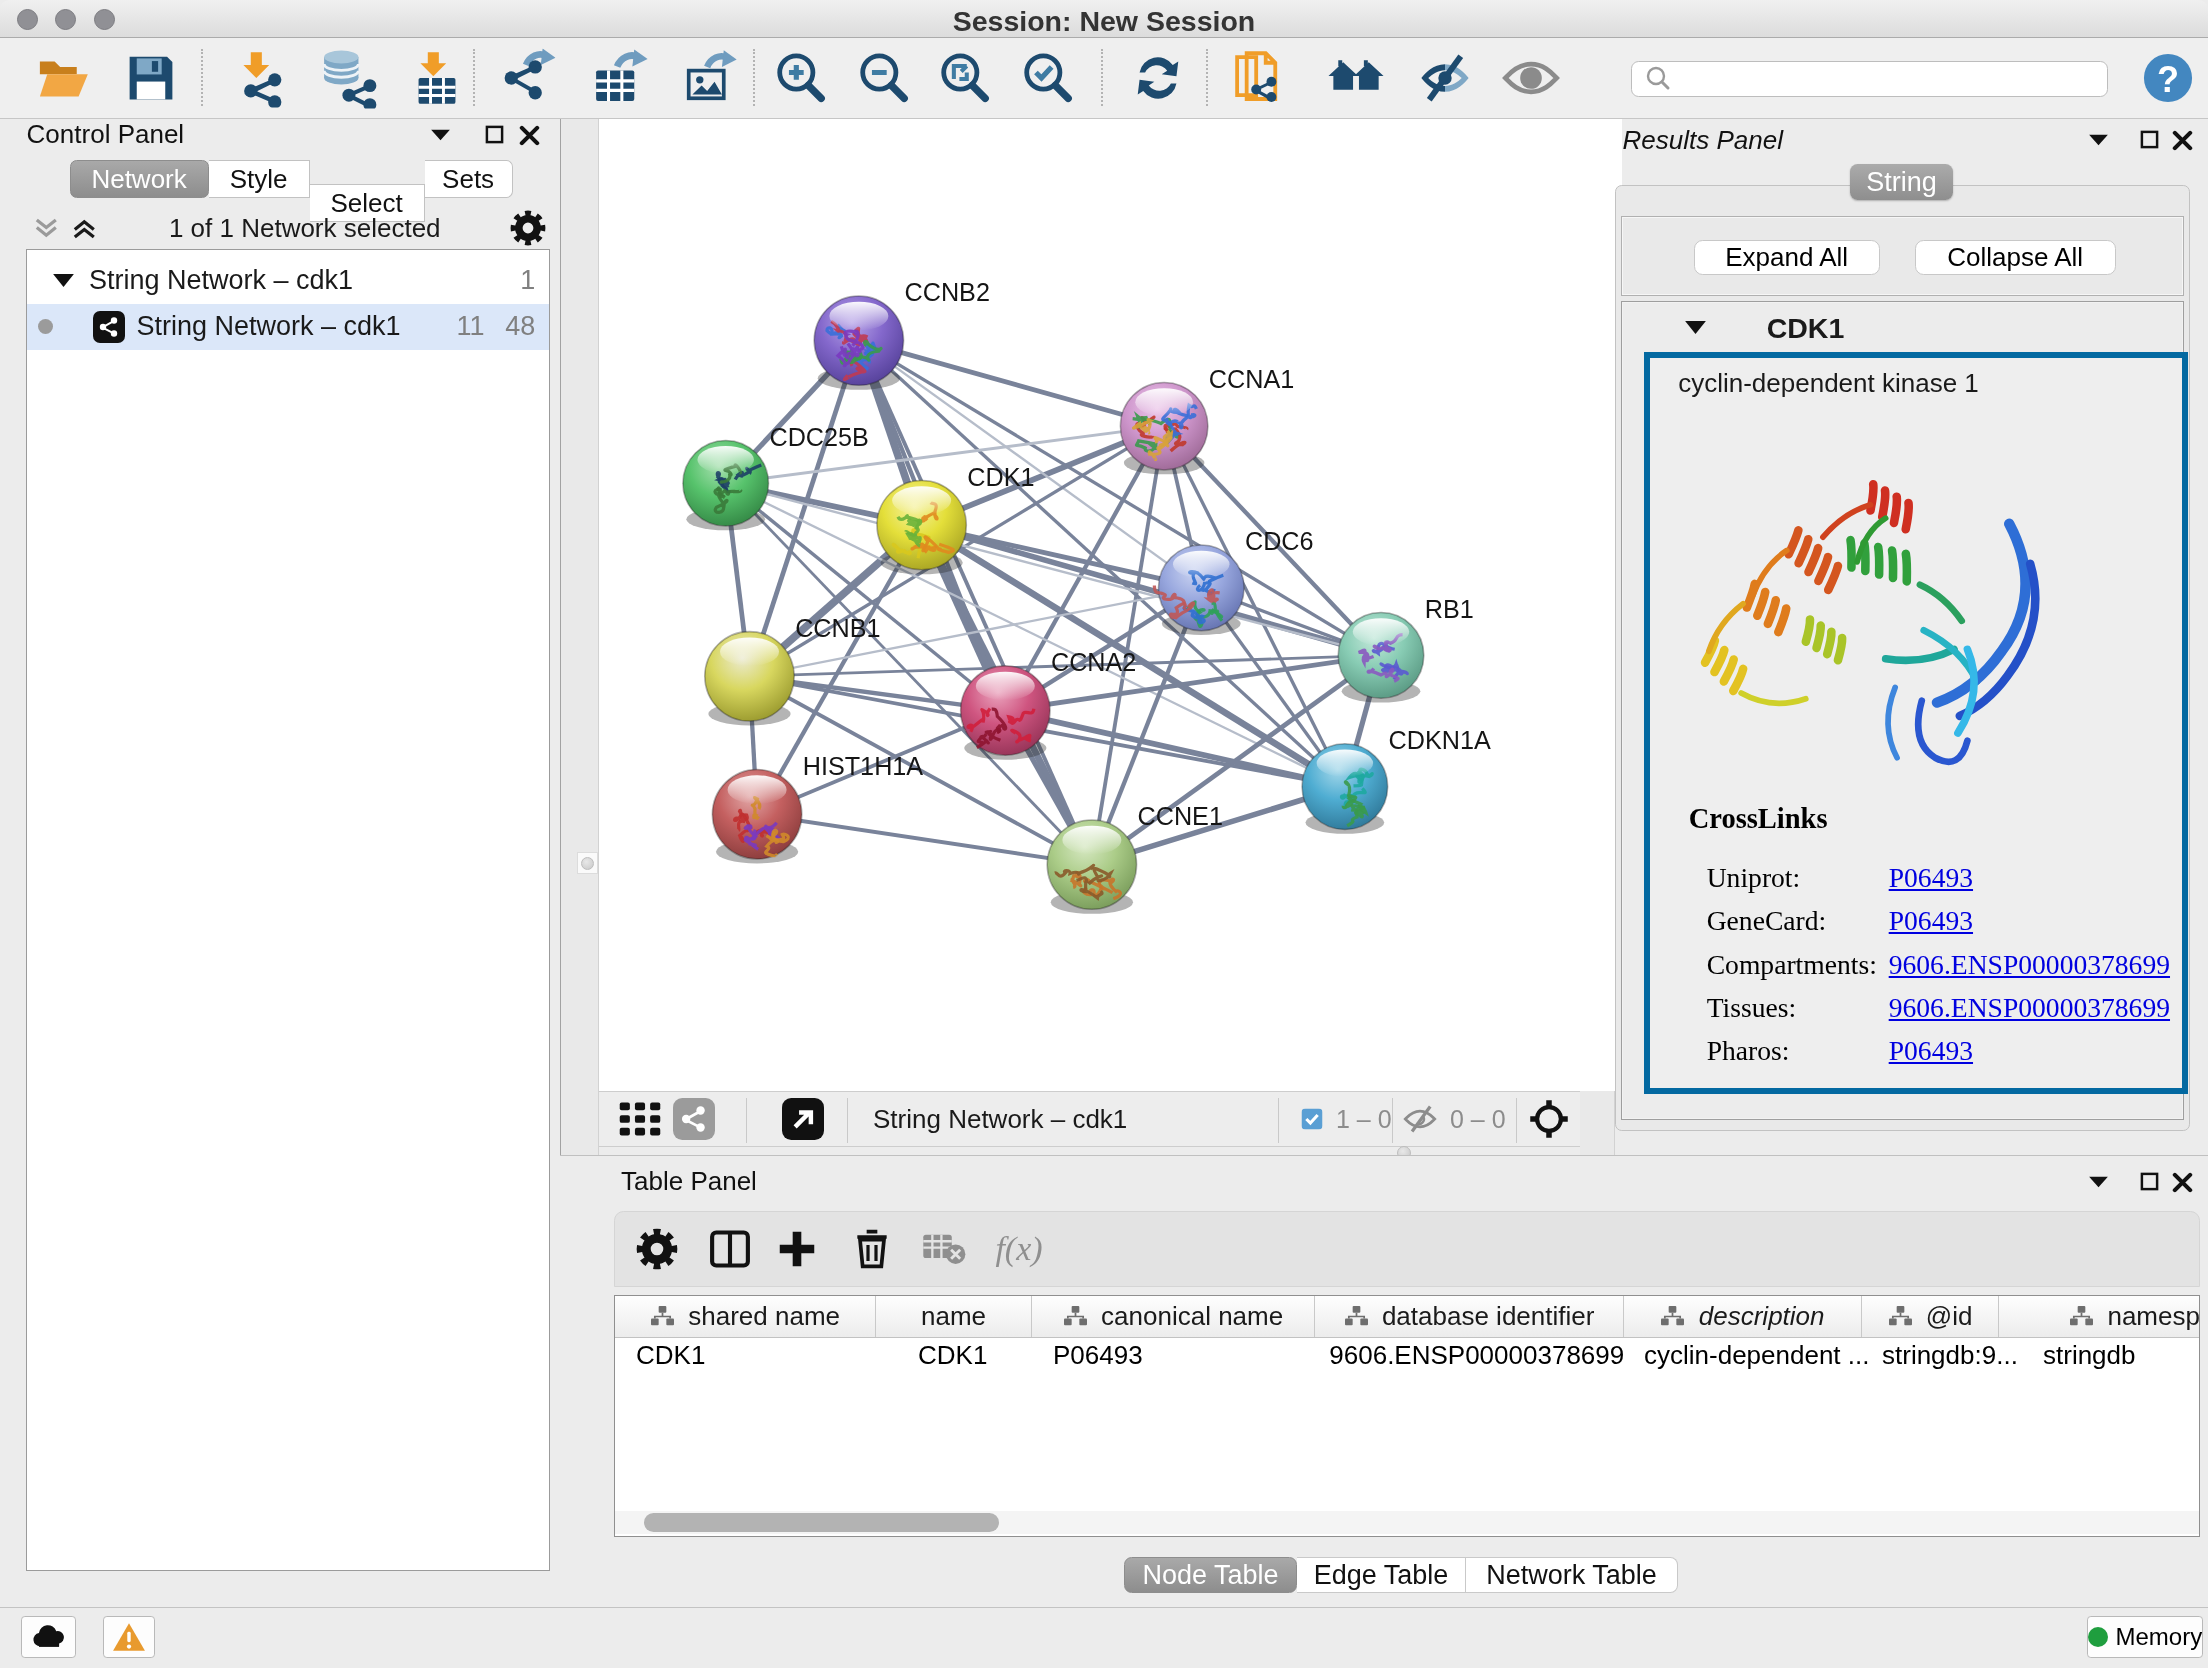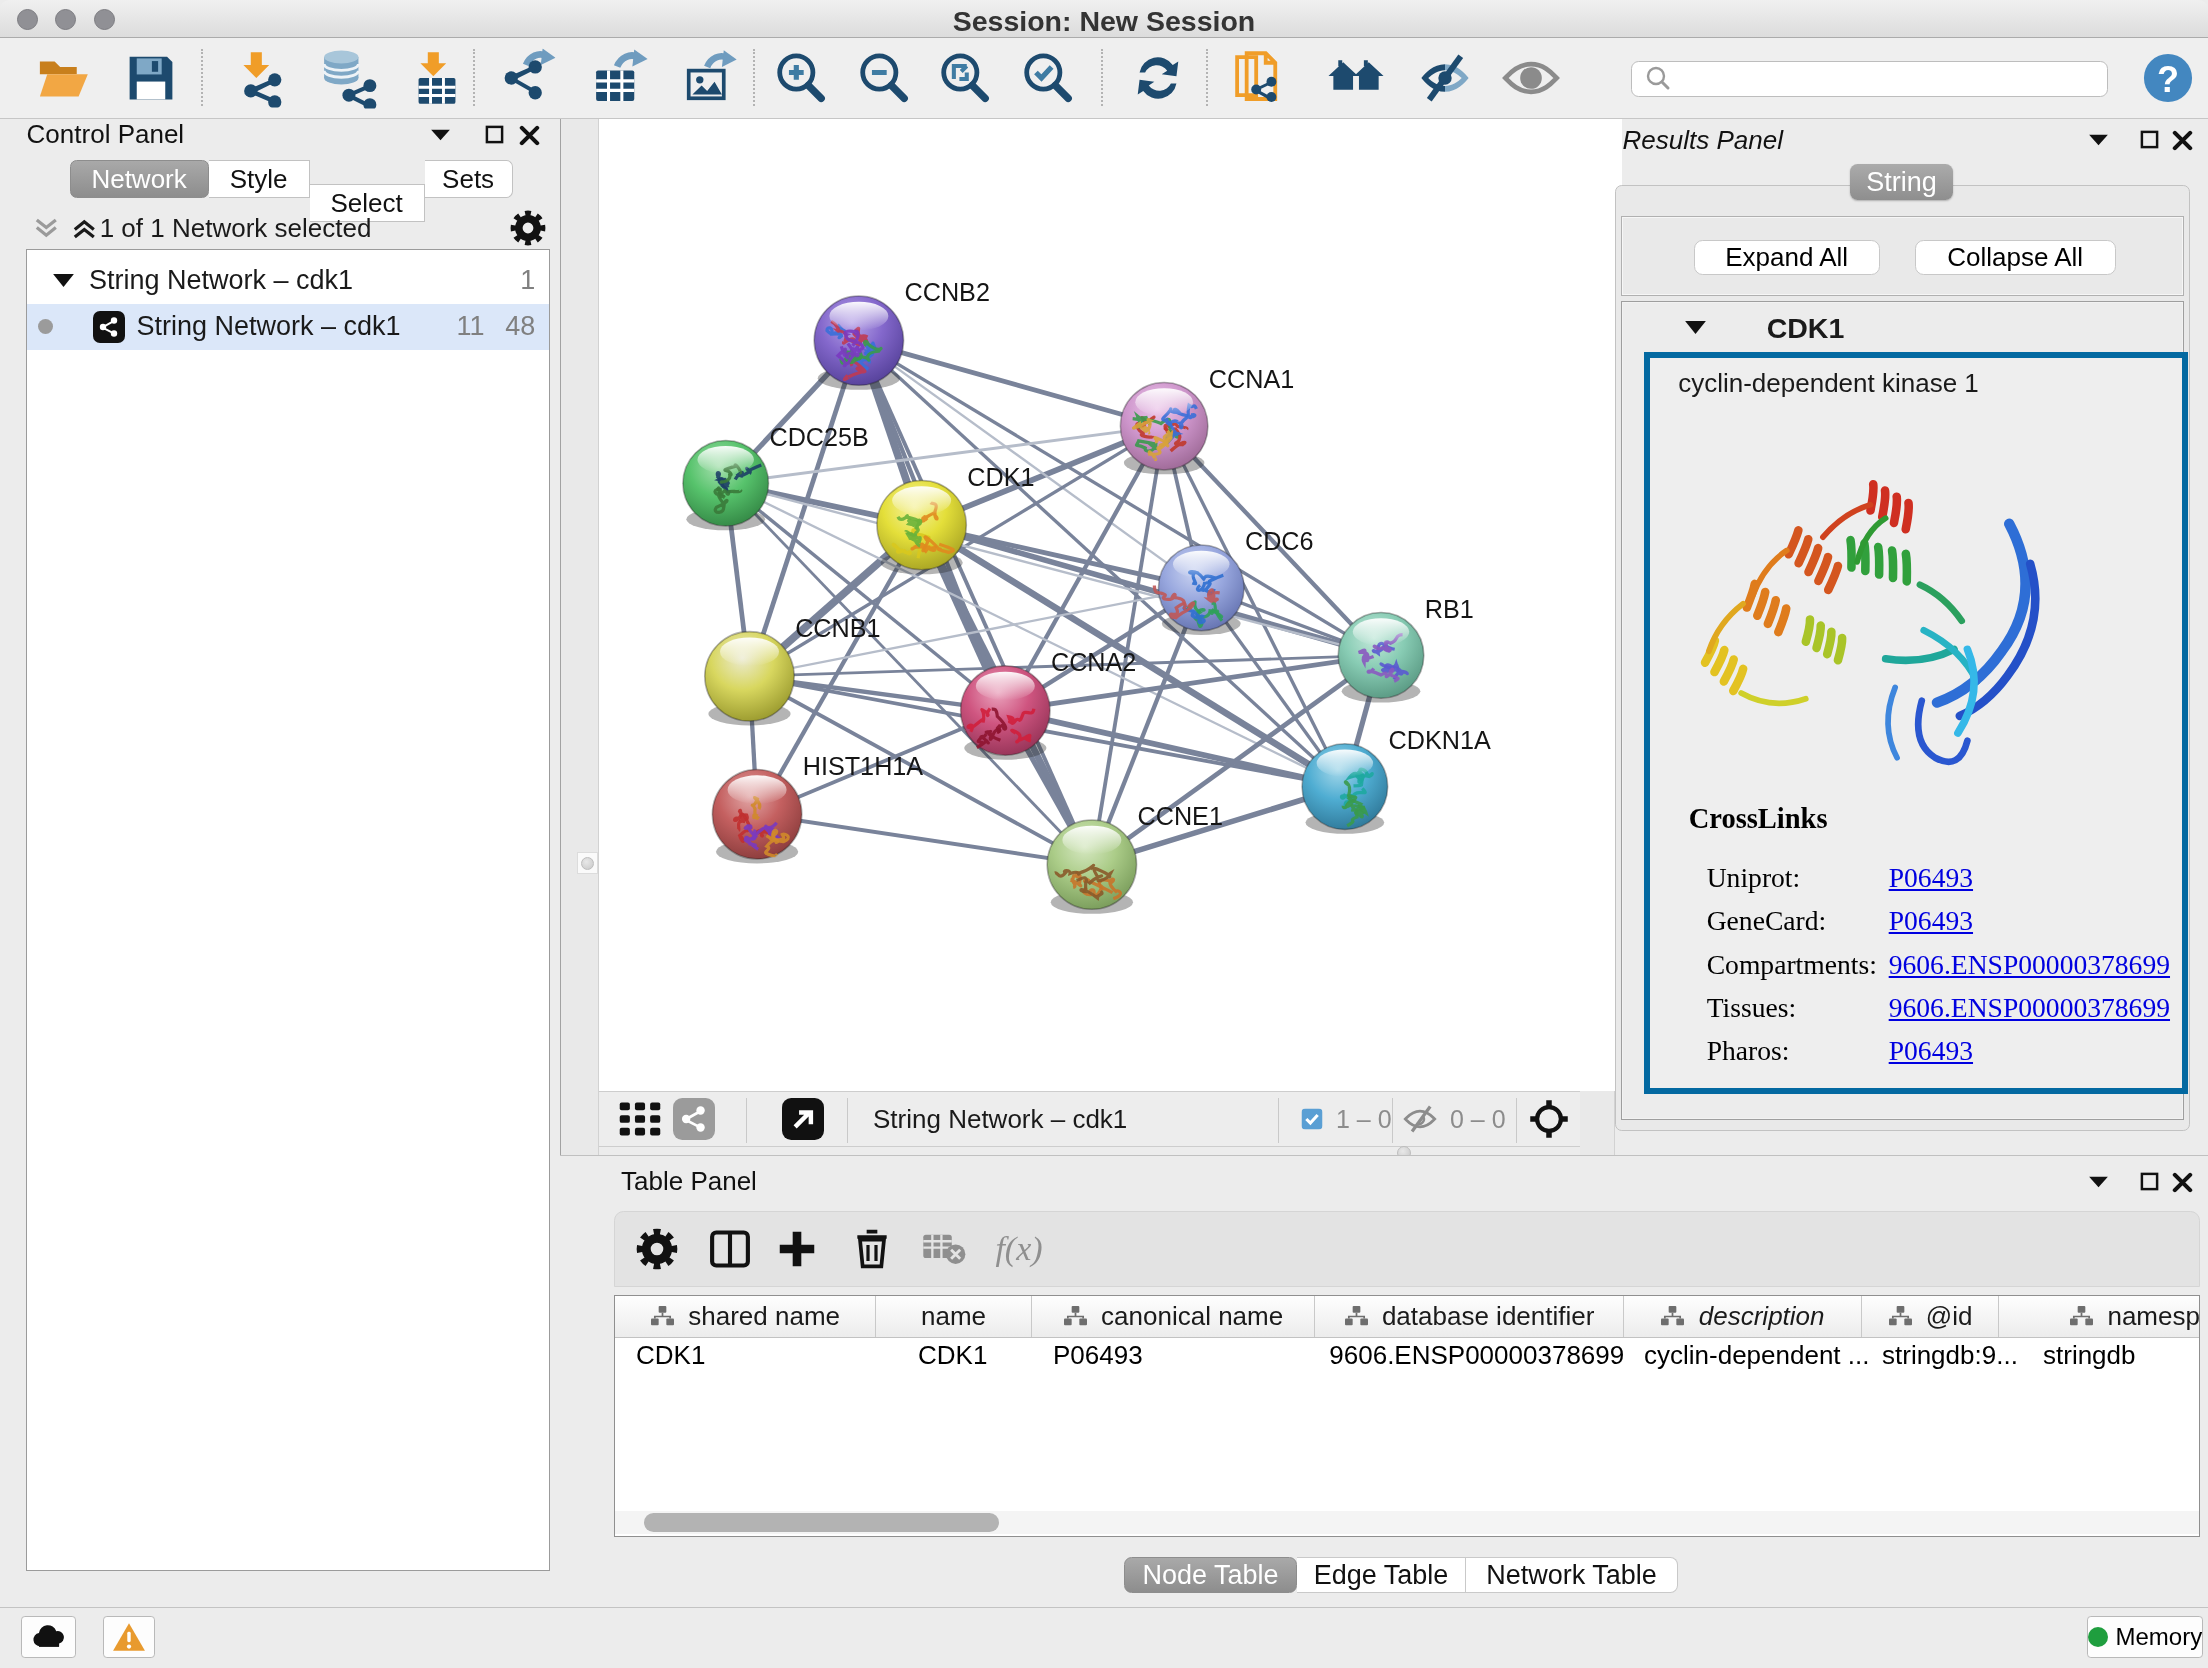--- a/index.html
+++ b/index.html
@@ -38,21 +38,21 @@
   .tabrow { position:absolute; display:flex; }
   .tab { height:38px; display:flex; align-items:center; justify-content:center;
     font-size:26px; background:#fff; border:1px solid #c2c2c2; border-left:none;
     color:#111; }
   .tab:first-child { border-left:1px solid #c2c2c2; border-radius:6.7px 0 0 6.7px; }
   .tab:last-child { border-radius:0 6.7px 6.7px 0; }
   .tab.sel { background:linear-gradient(#a9a9a9,#8d8d8d); color:#fff; border-color:#8d8d8d;
     border-radius:6.7px; }
   .selbar { position:absolute; left:18px; top:87px; width:524px; height:44px;
     display:flex; align-items:center; }
-  .selbar .txt { flex:1; font-size:26px; }
+  .selbar .txt { flex:1; text-align:center; font-size:26px; }
   .treebox { position:absolute; left:18px; top:130px; width:524px; height:1322px;
     background:#fff; border:1.9px solid #9b9b9b; padding-top:7.6px; }
   .trow { position:relative; width:100%; height:46px; display:flex; align-items:center; font-size:27px; }
   .trow.sel { background:#dbe7f9; }
   .tcount { position:absolute; color:#808080; }
 
   
   .vdiv1 { left:560px; top:119px; width:39px; height:1036px; background:#e9e9e9;
     border-left:1.9px solid #a2a2a2; border-right:1px solid #d2d2d2; }
   .vdiv2 { left:1580px; top:119px; width:35px; height:1036px; background:#e9e9e9;

